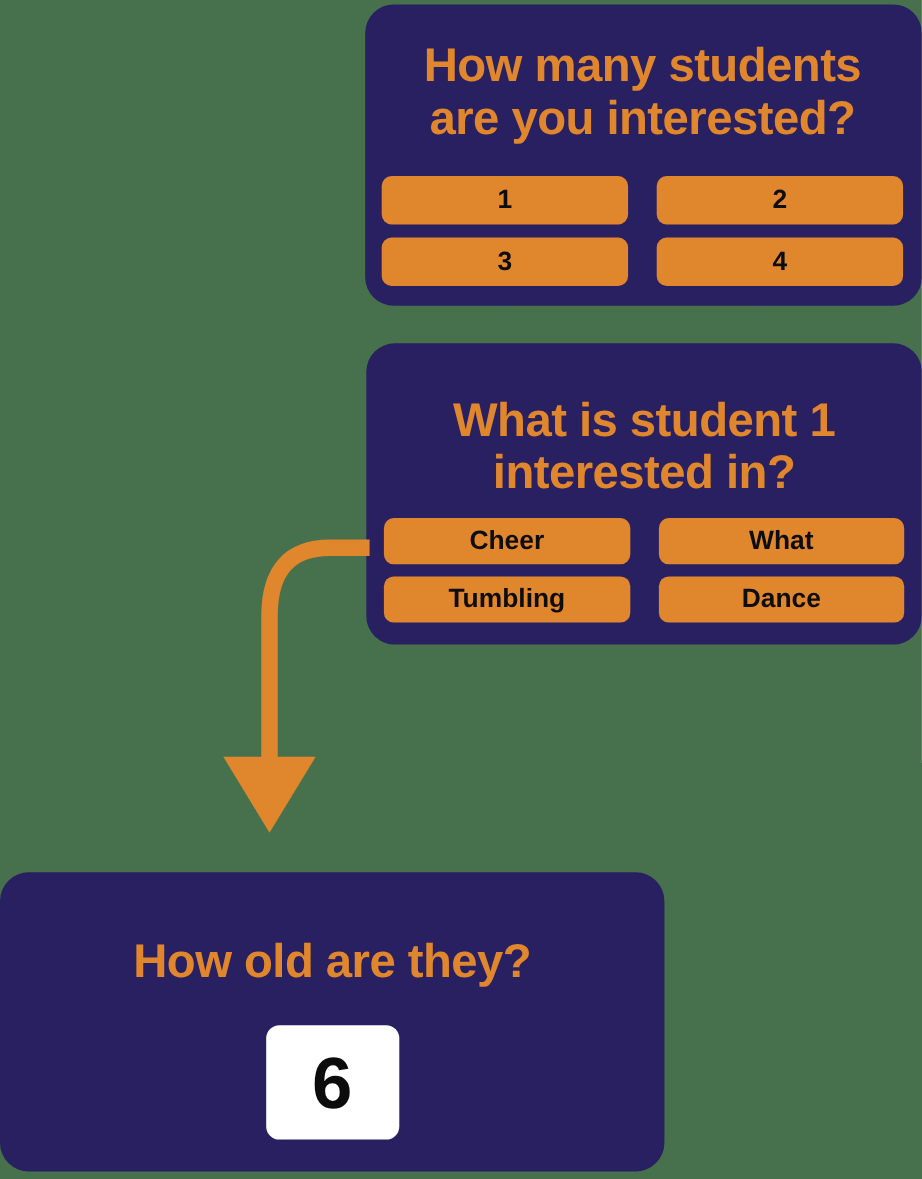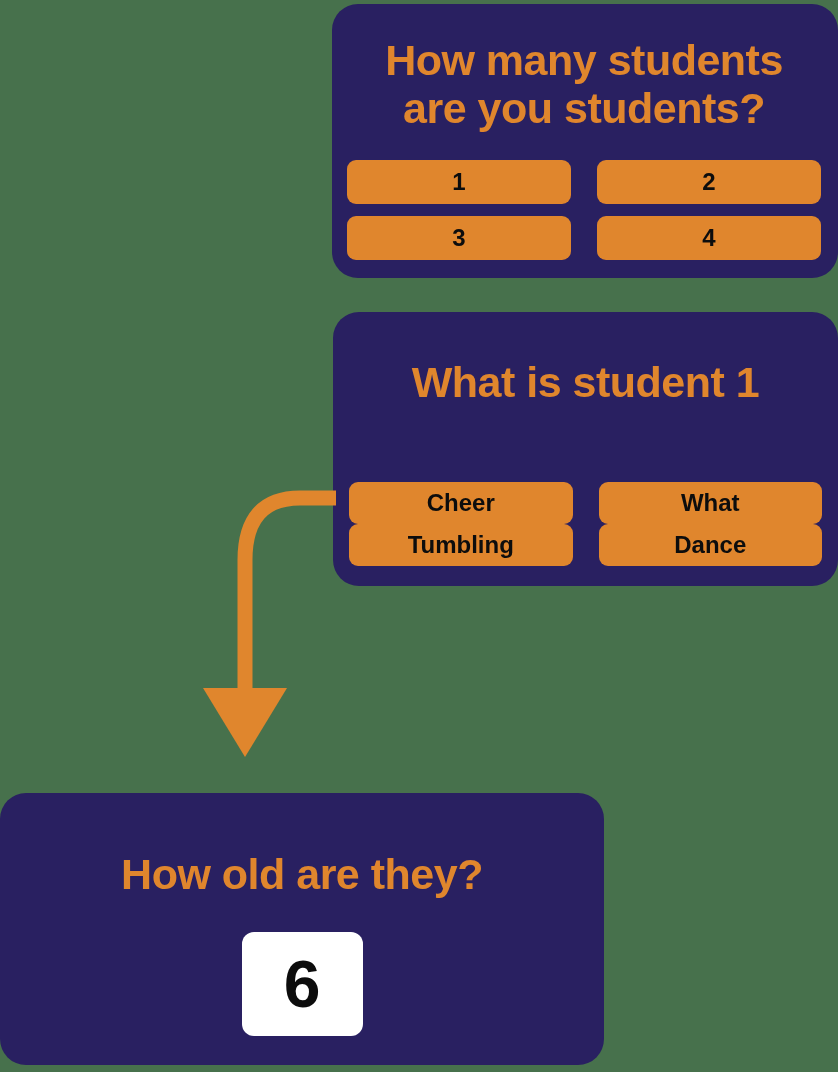--- a/index.html
+++ b/index.html
@@ -52,21 +52,21 @@
     cursor: pointer;
     padding: 0;
   }
 
   .card1 { left: 332px; top: 4px;   width: 506px; height: 274px; padding: 0 17px 18px 15px; }
   .card1 .q { margin-top: 32px; }
 
   .card2 { left: 333px; top: 312px; width: 505px; height: 274px; padding: 0 16px 20px 16px; }
   .card2 .q { margin-top: 46px; }
   .card2 .opt { height: 42px; }
-  .card2 .options { row-gap: 0; }
+  .card2 .options { row-gap: 11px; }
 
   .card3 { left: 0; top: 793px; width: 604px; height: 272px; align-items: center; }
   .card3 .q { margin-top: 57px; }
 
   .age-box {
     margin-top: 34px;
     width: 121px;
     height: 104px;
     background: #FFFFFF;
     border-radius: 12px;
@@ -88,33 +88,34 @@
   }
 </style>
 </head>
 <body>
 
 <div class="canvas">
 
   <section class="card card1">
     <h2 class="q">
       <span class="line">How many students</span>
-      <span class="line">are you students?</span>
+      <span class="line">are you interested?</span>
     </h2>
     <div class="options">
       <button class="opt">1</button>
       <button class="opt">2</button>
       <button class="opt">3</button>
       <button class="opt">4</button>
     </div>
   </section>
 
   <section class="card card2">
     <h2 class="q">
       <span class="line">What is student 1</span>
+      <span class="line">interested in?</span>
     </h2>
     <div class="options">
       <button class="opt">Cheer</button>
       <button class="opt">What</button>
       <button class="opt">Tumbling</button>
       <button class="opt">Dance</button>
     </div>
   </section>
 
   <svg class="arrow-svg" viewBox="0 0 838 1072" xmlns="http://www.w3.org/2000/svg">

